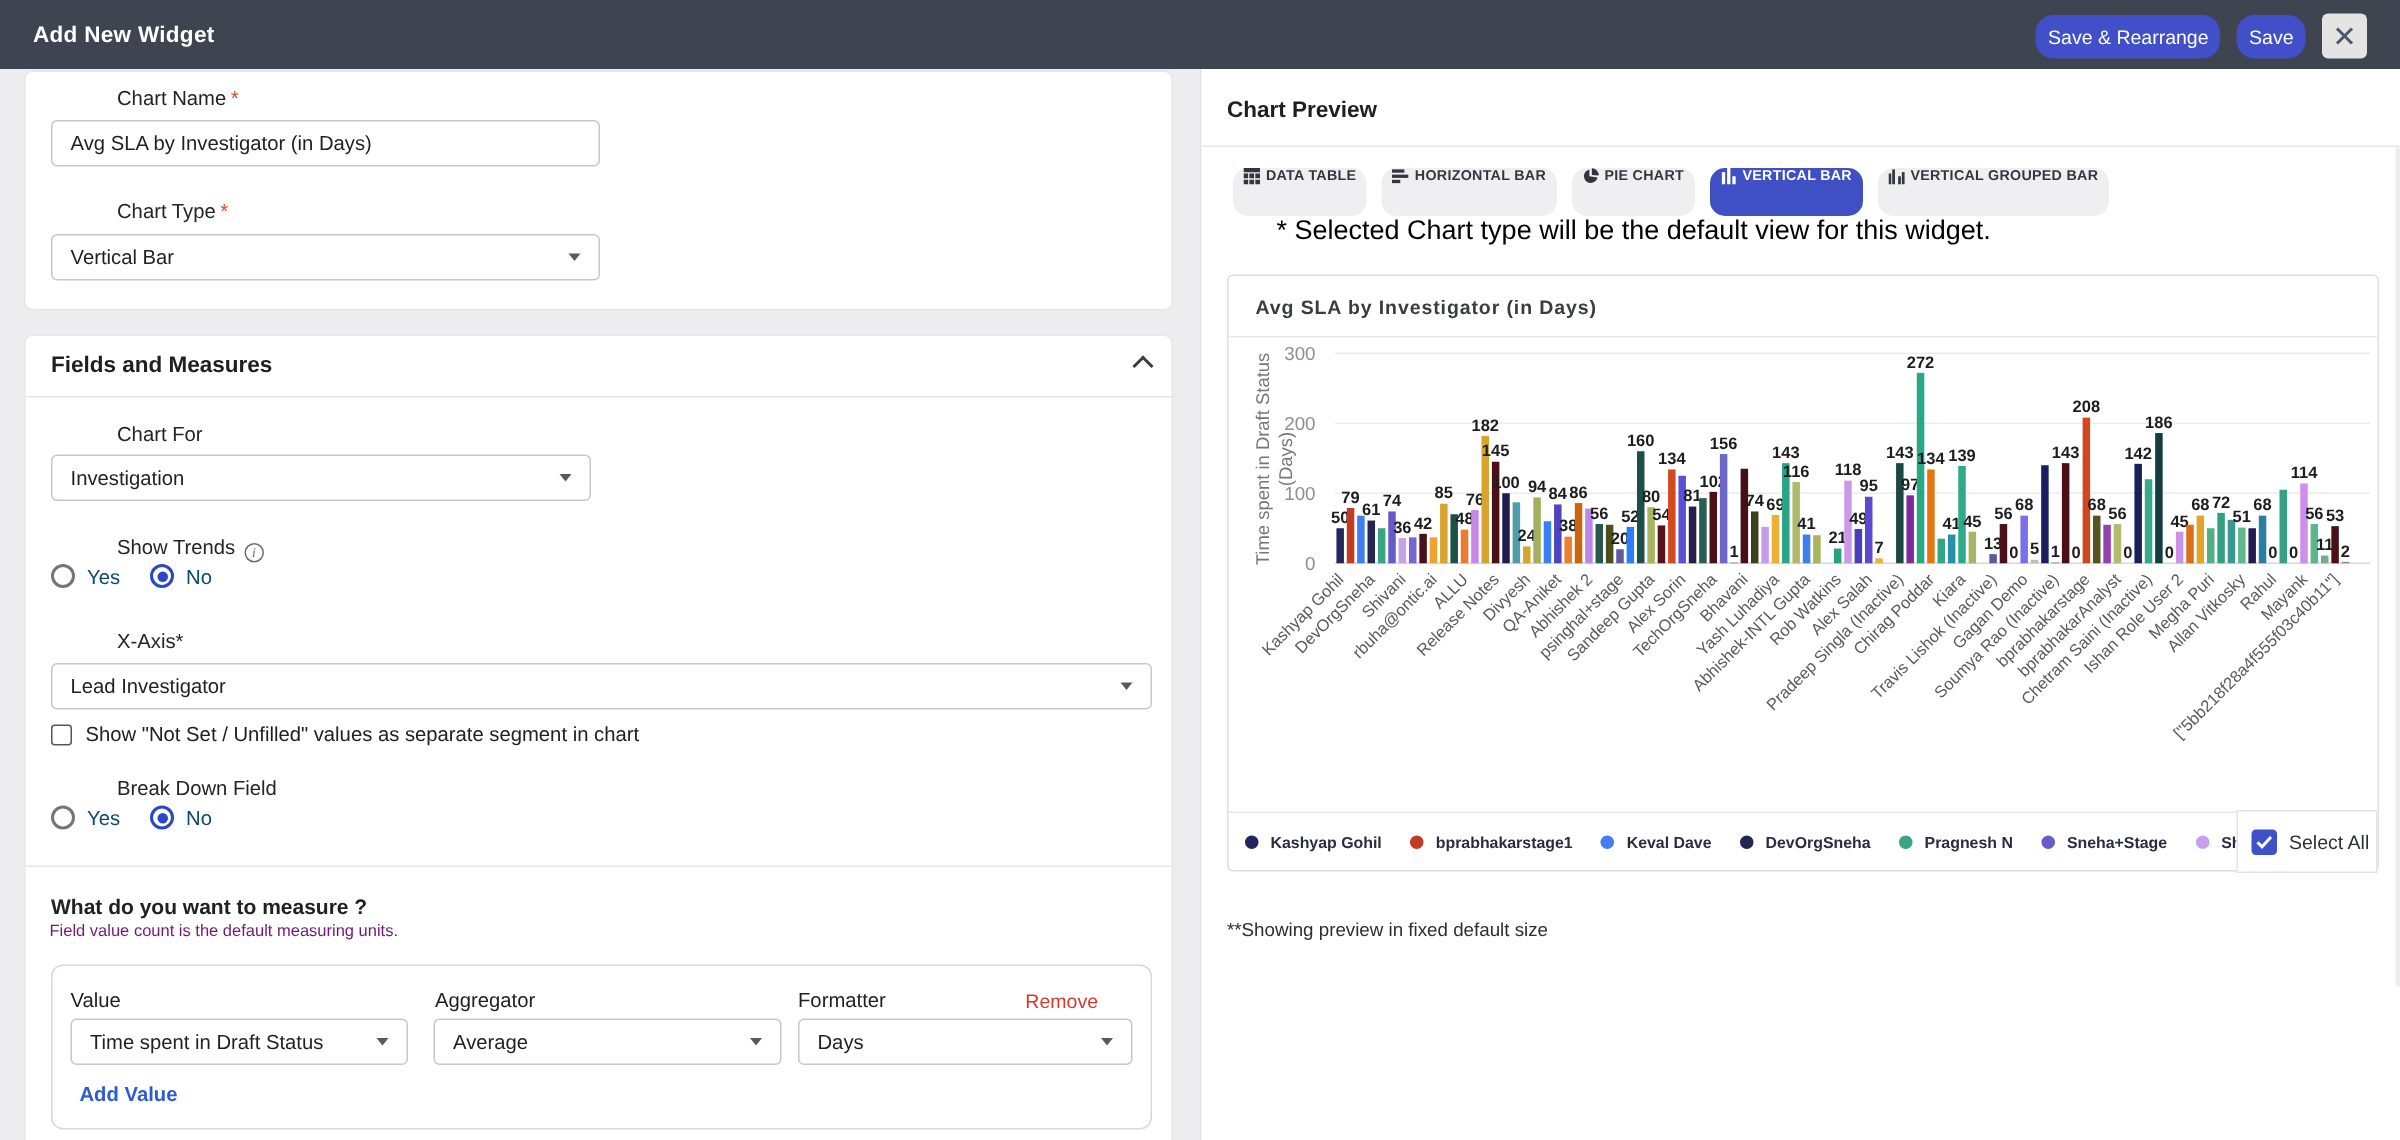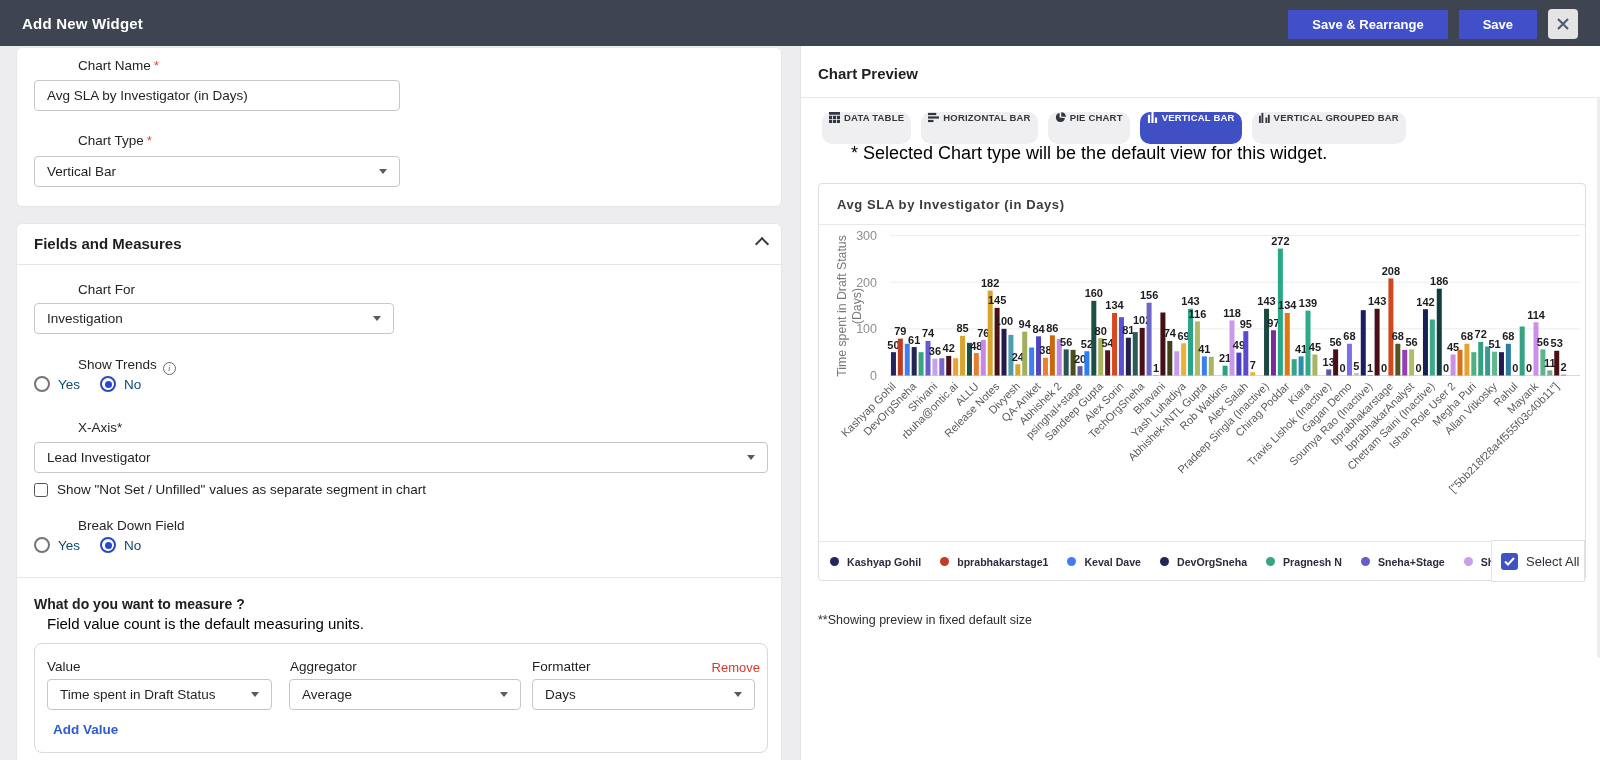--- a/index.html
+++ b/index.html
@@ -3,21 +3,21 @@
 <meta charset="utf-8">
 <style>
   * { box-sizing: border-box; margin: 0; padding: 0; }
   html,body { width:1600px; height:760px; overflow:hidden; }
   body { font-family:"Liberation Sans", sans-serif; background:#ffffff; position:relative; }
 
   
   .top-header { position:absolute; left:0; top:0; width:1600px; height:46px; background:#3e4551; display:flex; align-items:center; }
   .top-title { color:#ffffff; font-size:15px; font-weight:bold; margin-left:22px; letter-spacing:.2px; }
   .hdr-actions { position:absolute; right:22px; top:9px; display:flex; gap:11px; align-items:center; }
-  .btn-primary { background:#4150c8; color:#fff; border:none; border-radius:0; height:29px; font-size:13px; font-weight:bold; font-family:inherit; padding:0 24px; cursor:pointer; }
+  .btn-primary { background:#4150c8; color:#fff; border:none; border-radius:12px; height:29px; font-size:13px; font-weight:normal; font-family:inherit; padding:0 8px; cursor:pointer; }
   .btn-close { width:30px; height:30px; background:#e4e4e4; border:none; border-radius:4px; display:flex; align-items:center; justify-content:center; cursor:pointer; }
 
   
   .left-panel { position:absolute; left:0; top:46px; width:800px; height:714px; background:#ededef; }
   .card { position:absolute; left:16px; width:766px; background:#ffffff; border:1px solid #e7e7e9; border-radius:6px; }
   .card-a { top:1px; height:160px; }
   .card-b { top:177px; height:560px; border-bottom:none; border-bottom-left-radius:0; border-bottom-right-radius:0; }
 
   .fld-label { position:absolute; left:17px; font-size:13.5px; color:#242529; font-weight:normal;margin-left:44px; }
   .req { color:#e04a2f; margin-left:3px; }
@@ -33,25 +33,25 @@
   .radio { width:16px; height:16px; border-radius:50%; border:2px solid #757579; background:#fff; display:inline-block; cursor:pointer; }
   .radio.on { border-color:#2947c6; position:relative; }
   .radio.on::after { content:""; position:absolute; left:2.5px; top:2.5px; width:7px; height:7px; border-radius:50%; background:#2947c6; }
   .radio-gap { width:4px; }
   .info-icon { display:inline-block; width:13px; height:13px; border:1.2px solid #6b6b6f; border-radius:50%; font-size:9px; color:#6b6b6f; text-align:center; line-height:11px; margin-left:6px; vertical-align:-2px; font-style:italic; font-family:"Liberation Serif", serif; }
 
   .check-row { position:absolute; left:17px; display:flex; align-items:center; gap:9px; font-size:13.5px; color:#202125; }
   .checkbox { width:14px; height:14px; border:1.6px solid #55555a; border-radius:2.5px; background:#fff; flex:0 0 auto; cursor:pointer; }
 
   .measure-title { position:absolute; left:17px; font-size:14px; font-weight:bold; color:#202125; }
-  .measure-sub { position:absolute; left:30px; font-size:15px; color:#000000; }
+  .measure-sub { position:absolute; left:16px; font-size:11px; color:#701a75; }
   .measure-box { position:absolute; left:17px; top:419px; width:734px; height:110px; border:1px solid #d8d8da; border-radius:8px; background:#fff; }
   .mcol-label { position:absolute; top:15px; font-size:13.5px; color:#1e1f23; }
   .m-sel { position:absolute; top:35px; height:31px; }
-  .remove-link { position:absolute; right:7px; top:16px; font-size:13px; color:#d23b2b; cursor:pointer; }
+  .remove-link { position:absolute; right:35px; top:16px; font-size:13px; color:#d23b2b; cursor:pointer; }
   .addvalue-link { position:absolute; left:18px; top:78px; font-size:13.5px; color:#2e5bd4; font-weight:bold; cursor:pointer; }
 
   
   .right-panel { position:absolute; left:800px; top:46px; width:800px; height:714px; background:#ffffff; border-left:1px solid #e3e3e5; }
   .rp-title { position:absolute; left:17px; top:19px; font-size:15px; font-weight:bold; color:#1e1f23; }
   .rp-div { position:absolute; left:0; top:51px; width:800px; height:1px; background:#e6e6e8; }
   .pill-row { position:absolute; left:21px; top:66px; display:flex; gap:10px; }
   .pill { height:32px; border-radius:10px; background:#efeff1; display:flex; gap:4px; padding:0 7px; font-size:9.5px; font-weight:bold; letter-spacing:.2px; color:#32373f; cursor:pointer; white-space:nowrap; }
   .pill svg { display:block; }
   .pill.on { background:#3e50c4; color:#ffffff; }

